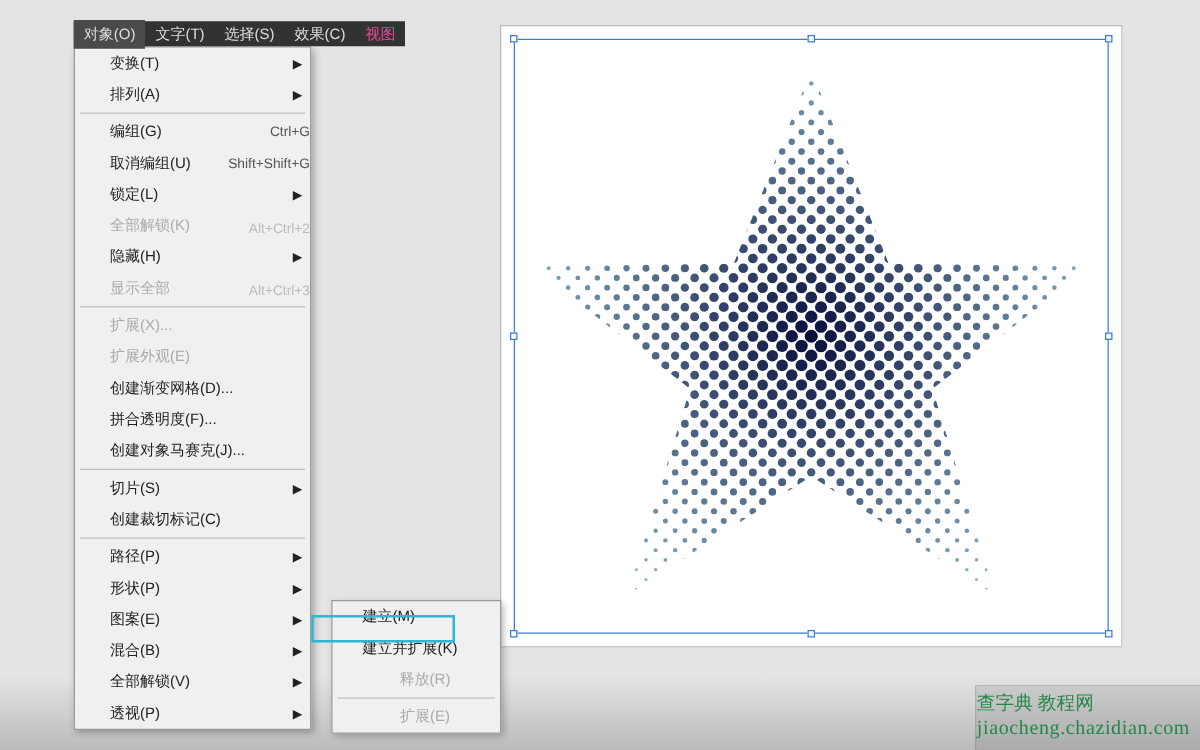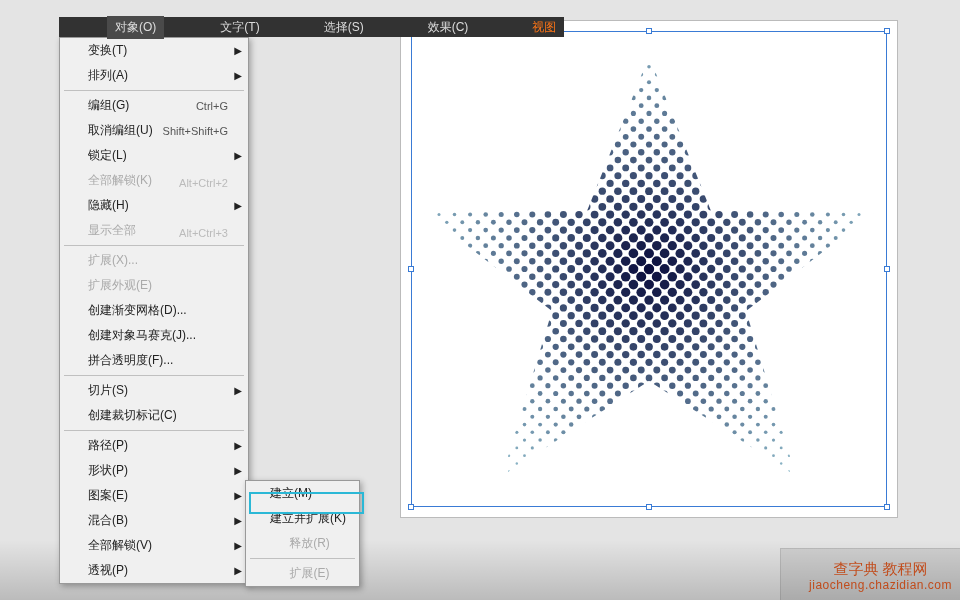--- a/index.html
+++ b/index.html
@@ -20,43 +20,42 @@
       display: flex;
       height: 20px;
       align-items: center;
       z-index: 10;
     }
     .menubar-item {
       color: #ddd;
       padding: 3px 8px;
       font-size: 12px;
       cursor: pointer;
-      margin-left: 48px;
     }
     .menubar-item.active {
       background: #4a4a4a;
     }
     .menubar-item.faded {
-      color: #f97316;
+      color: #ec4899;
     }
     .dropdown {
       position: absolute;
       top: 37px;
       left: 59px;
       width: 190px;
       background: #f0f0f0;
       border: 1px solid #999;
       box-shadow: 2px 2px 6px rgba(0,0,0,0.3);
       z-index: 9;
     }
     .dropdown-item {
       display: flex;
       justify-content: space-between;
       align-items: center;
-      padding: 4px 20px 4px 28px;
+      padding: 4px 0 4px 28px;
       font-size: 12px;
       color: #222;
       position: relative;
     }
     .dropdown-item.disabled {
       color: #aaa;
       align-items: flex-end;
     }
     .dropdown-item .shortcut {
       color: #555;
@@ -72,22 +71,22 @@
       color: #222;
     }
     .separator {
       height: 1px;
       background: #c0c0c0;
       margin: 2px 4px;
     }
     .submenu {
       position: absolute;
       top: 480px;
-      left: 245px;
-      width: 115px;
+      left: 265px;
+      width: 136px;
       background: #f0f0f0;
       border: 1px solid #999;
       box-shadow: 2px 2px 6px rgba(0,0,0,0.3);
       z-index: 11;
     }
     .submenu-item {
       padding: 4px 10px 4px 24px;
       font-size: 12px;
       color: #222;
     }
@@ -137,28 +136,29 @@
       position: absolute;
       top: 15px;
       left: 15px;
       width: 466px;
       height: 466px;
     }
     .watermark {
       position: absolute;
       bottom: 6px;
       right: 8px;
-      color: #c2410c;
+      color: #15803d;
       font-size: 13px;
-      text-align: center;
+      text-align: left;
       line-height: 1.3;
       opacity: 0.9;
+      font-family: Liberation Serif, serif;
     }
     .watermark .main { font-size: 15px; }
-    .watermark .sub { font-size: 12px; letter-spacing: 0.5px; }
+    .watermark .sub { font-size: 16px; letter-spacing: 0.5px; }
     .footer-border {
       position: absolute;
       bottom: 0;
       left: 0;
       width: 100%;
       height: 60px;
       background: linear-gradient(to top, rgba(0,0,0,0.18), transparent);
       pointer-events: none;
     }
     .side-panel {
@@ -221,24 +221,24 @@
   <div class="dropdown-item disabled">
       <span>扩展(X)...</span>
     </div>
   <div class="dropdown-item disabled">
       <span>扩展外观(E)</span>
     </div>
   <div class="dropdown-item">
       <span>创建渐变网格(D)...</span>
     </div>
   <div class="dropdown-item">
-      <span>创建对象马赛克(J)...</span>
+      <span>拼合透明度(F)...</span>
     </div>
   <div class="dropdown-item">
-      <span>拼合透明度(F)...</span>
+      <span>创建对象马赛克(J)...</span>
     </div>
   <div class="separator"></div>
   <div class="dropdown-item">
       <span>切片(S)</span>
       <span class="arrow">▶</span>
     </div>
   <div class="dropdown-item">
       <span>创建裁切标记(C)</span>
     </div>
   <div class="separator"></div>

